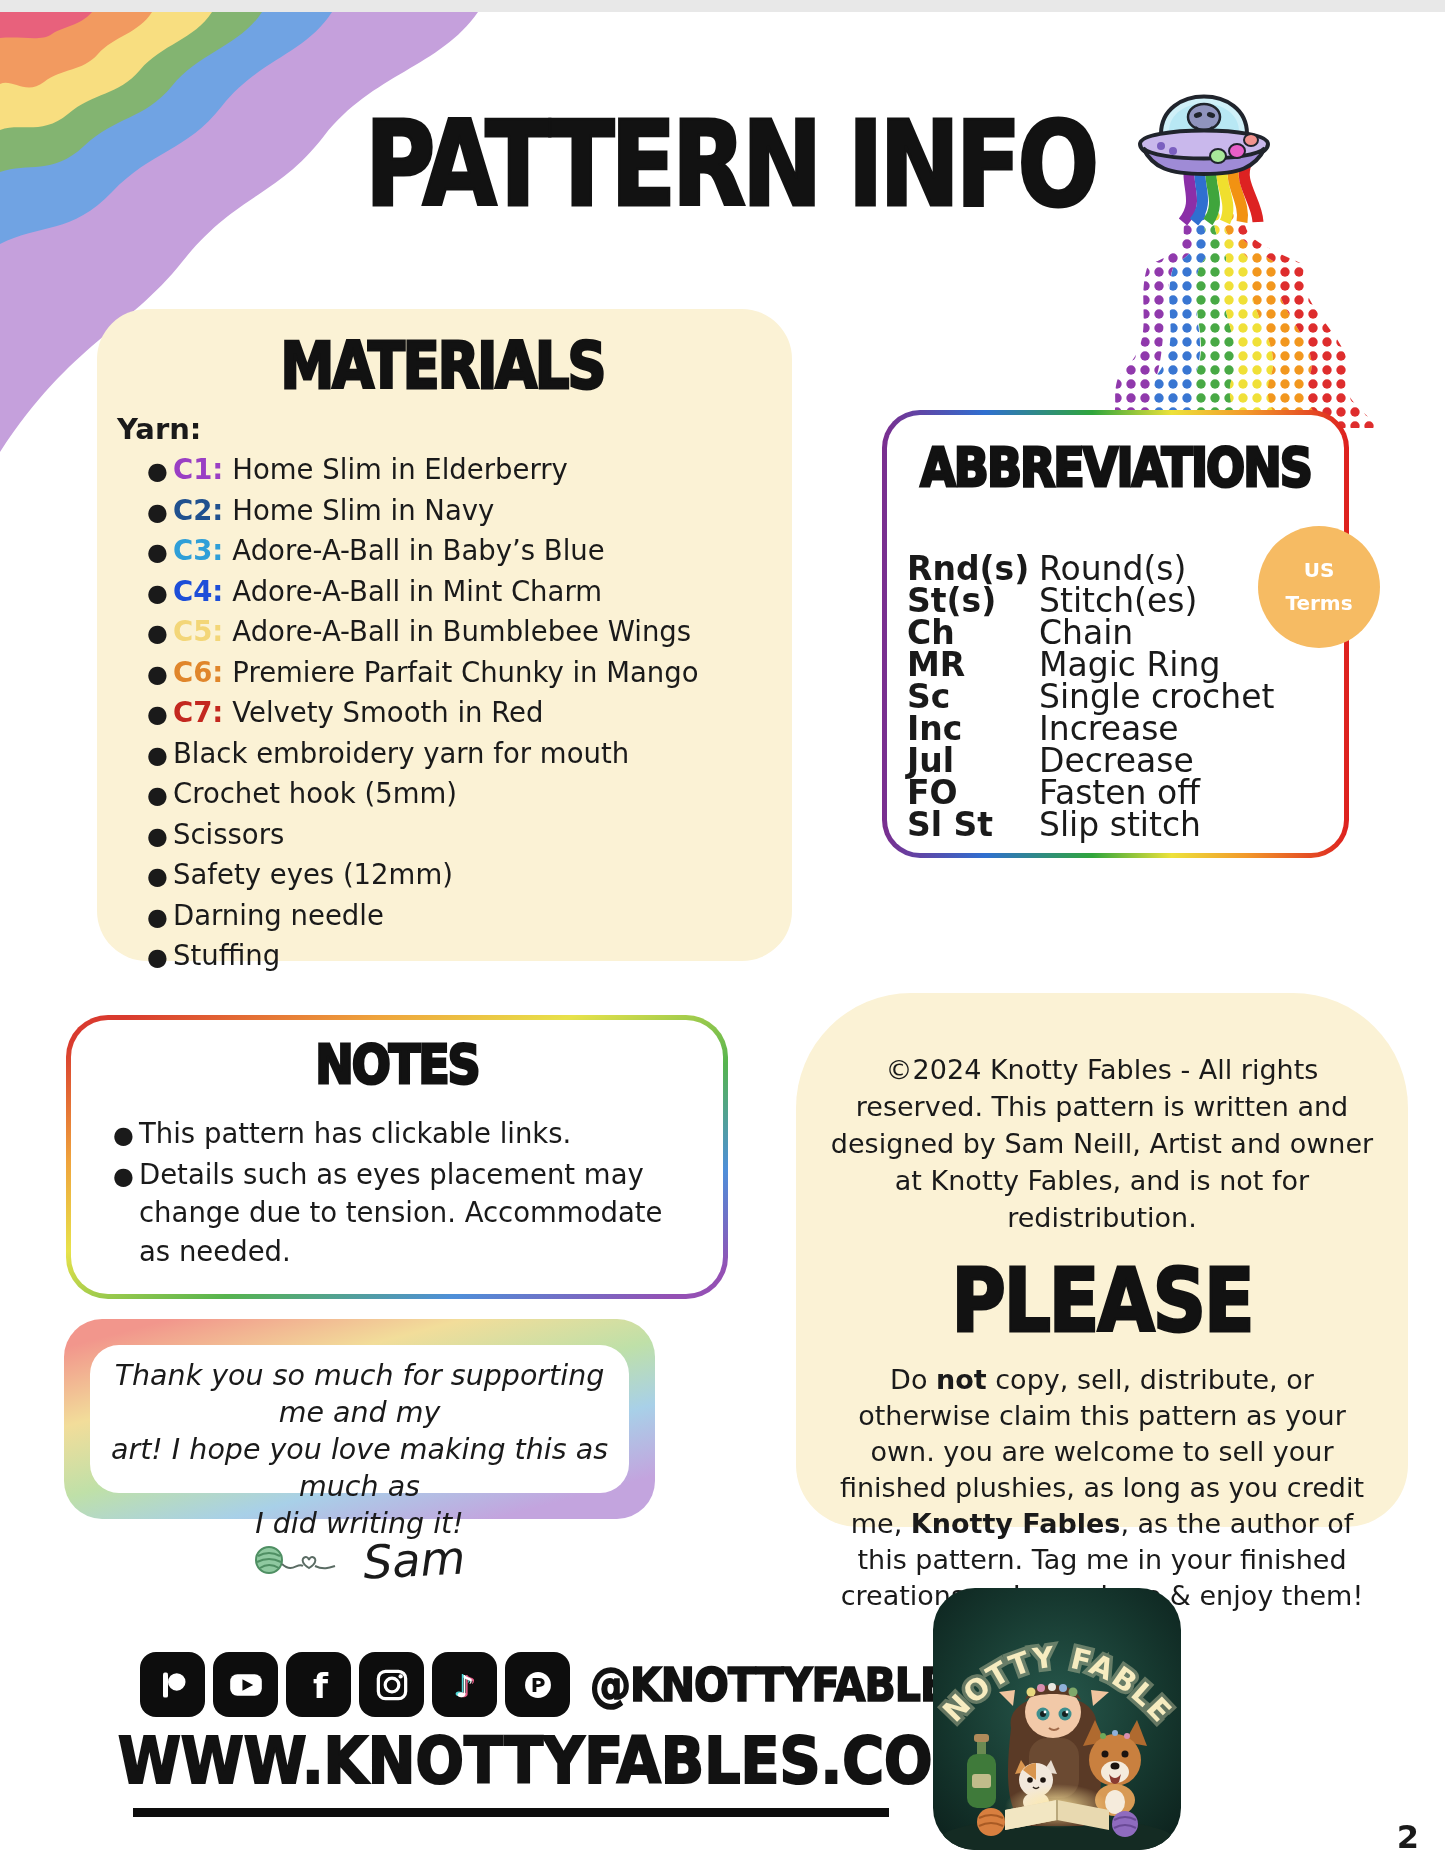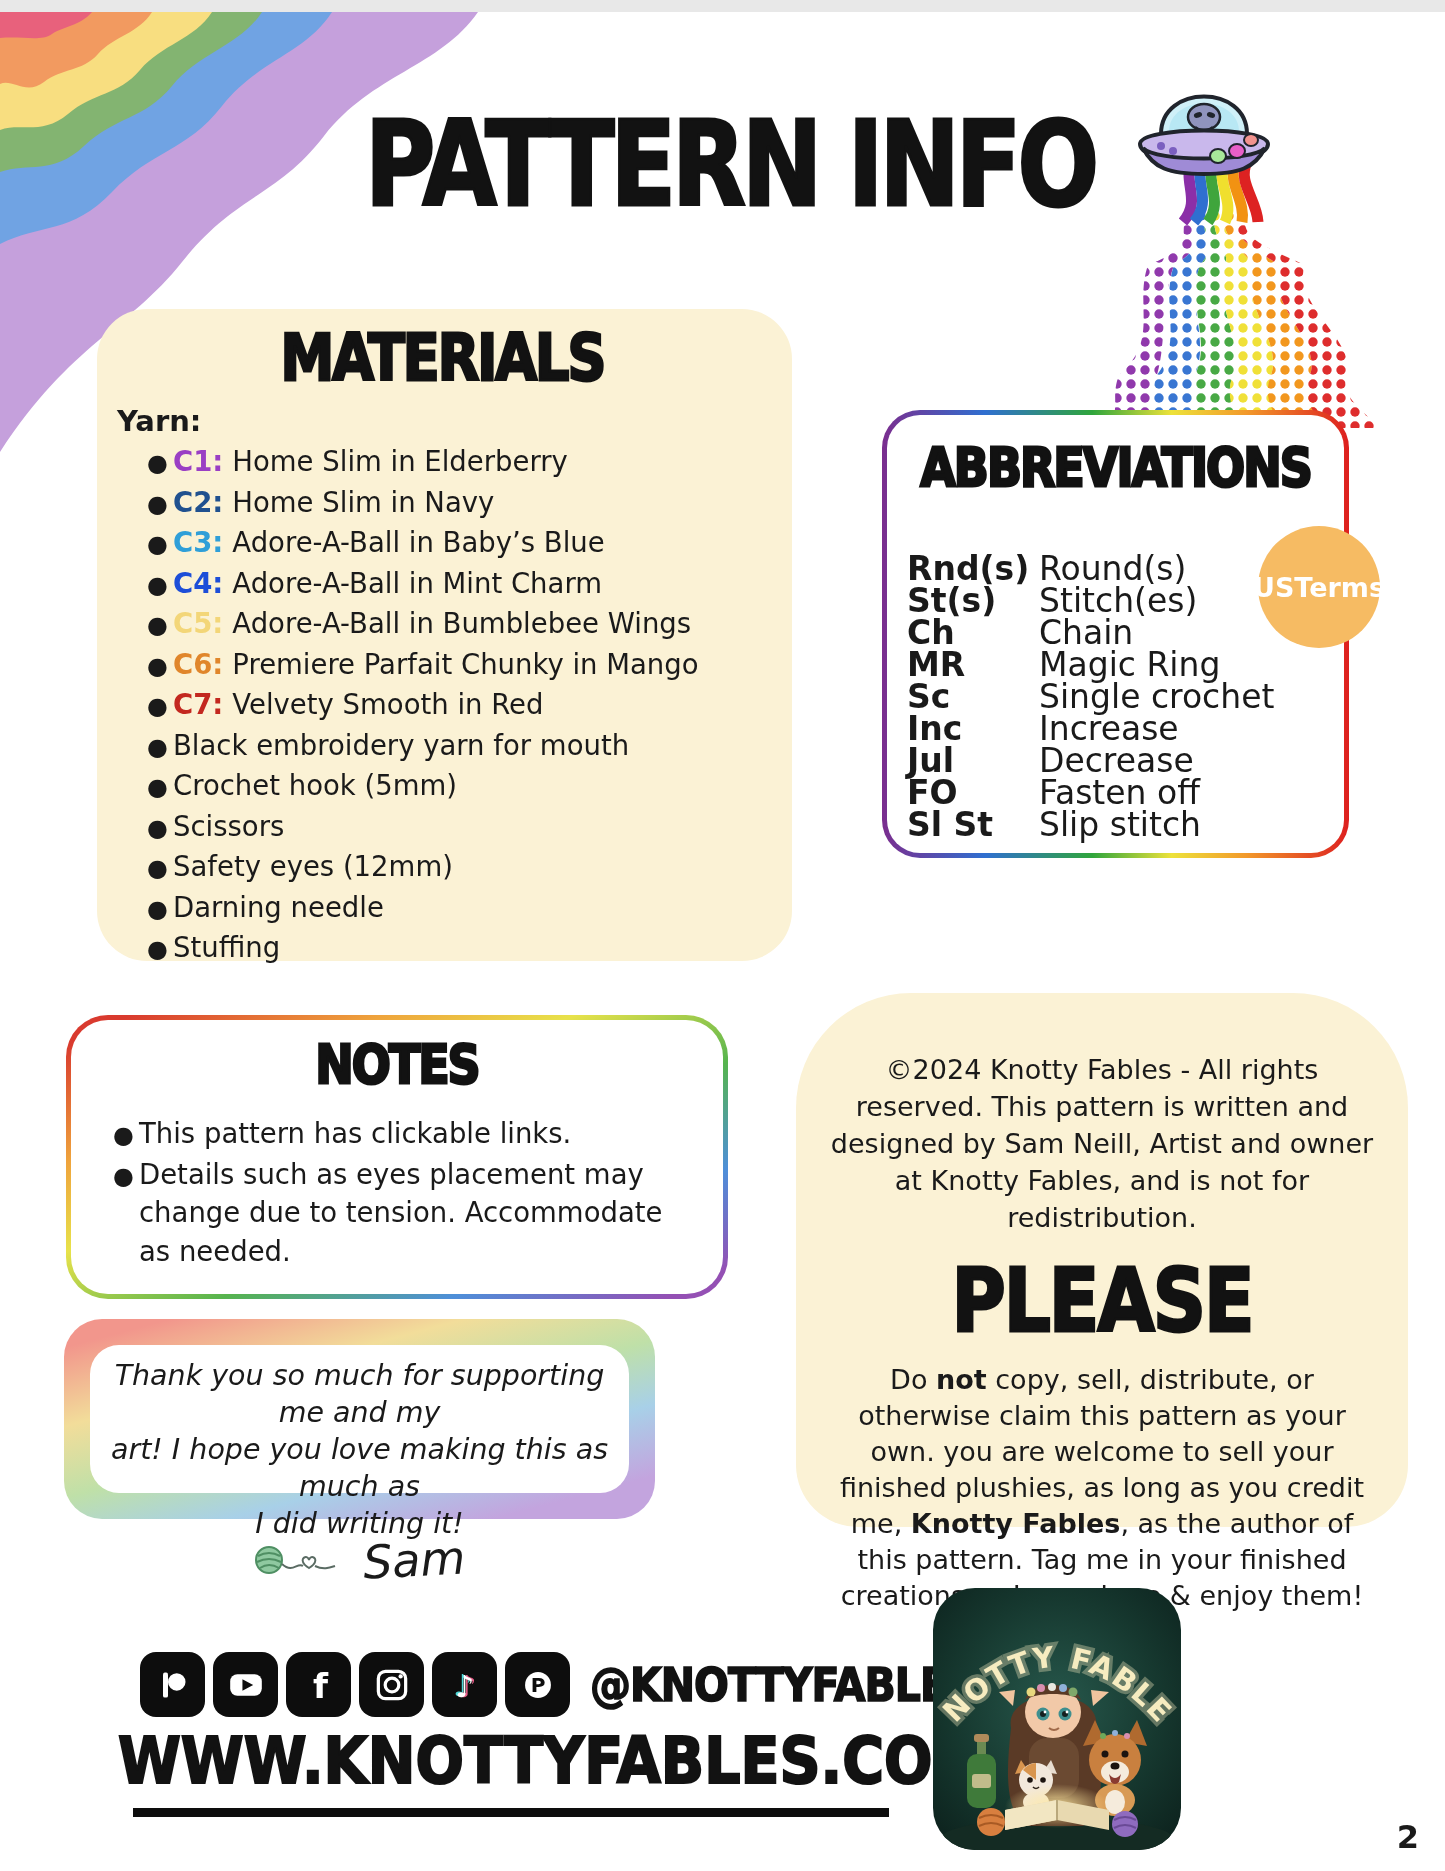--- a/index.html
+++ b/index.html
@@ -20,21 +20,21 @@
     font-size:96px; letter-spacing:-4px; transform:scaleY(1.22); transform-origin:top center;
     z-index:2; white-space:nowrap;
   }
 
   
   .ufo-art { position:absolute; left:985px; top:58px; width:400px; height:370px; z-index:1; }
 
   
   .materials-box {
     position:absolute; left:97px; top:297px; width:695px; height:652px;
-    background:#FBF2D5; border-radius:50px; z-index:2; box-sizing:border-box; padding:12px 24px 0 20px;
+    background:#FBF2D5; border-radius:50px; z-index:2; box-sizing:border-box; padding:20px 24px 0 20px;
   }
   .materials-title { text-align:center; font-size:54px; letter-spacing:-2px; transform:scaleY(1.18); transform-origin:top center; }
   .yarn-label { margin:20px 0 4px 0; font-size:29px; font-weight:700; }
   .m-list { list-style:none; margin:0; padding:0 0 0 30px; }
   .m-list li { display:flex; align-items:baseline; font-size:27.5px; line-height:38.5px; }
   .bullet { width:26px; font-size:24px; flex:none; }
   .code { font-weight:700; margin-right:9px; white-space:nowrap; }
 
   
   .abbr-frame {
@@ -42,22 +42,22 @@
     border-radius:38px; padding:5px; box-sizing:border-box;
     background:linear-gradient(90deg,#7B2D8E 0%,#2F6FD0 22%,#2FA53C 45%,#EDE23A 62%,#F2992B 78%,#DD1F1F 100%);
   }
   .abbr-inner { width:100%; height:100%; background:#fff; border-radius:33px; box-sizing:border-box; padding-top:22px; }
   .abbr-title { text-align:center; font-size:46px; letter-spacing:-2px; transform:scaleY(1.15); transform-origin:top center; }
   .abbr-rows { margin:62px 0 0 20px; }
   .arow { display:flex; font-size:33px; line-height:32px; }
   .arow .abbr { width:132px; font-weight:700; flex:none; }
   .us-badge {
     position:absolute; left:1258px; top:514px; width:122px; height:122px; border-radius:50%;
-    background:#F6BB63; color:#ffffff; z-index:3; display:flex; flex-direction:row;
-    align-items:center; justify-content:center; font-weight:700; font-size:27px; line-height:33px;
+    background:#F6BB63; color:#ffffff; z-index:3; display:flex; flex-direction:column;
+    align-items:center; justify-content:center; font-weight:700; font-size:20px; line-height:33px;
   }
 
   
   .notes-frame {
     position:absolute; left:66px; top:1003px; width:662px; height:284px; z-index:2;
     border-radius:42px; padding:5px; box-sizing:border-box;
     background:linear-gradient(155deg,#D93A2E 5%,#EFA43C 25%,#E8E24A 40%,#56B44E 60%,#4E8FD9 78%,#9450B4 95%);
   }
   .notes-inner { width:100%; height:100%; background:#fff; border-radius:37px; box-sizing:border-box; padding-top:14px; }
   .notes-title { text-align:center; font-size:46px; letter-spacing:-2px; transform:scaleY(1.15); transform-origin:top center; }

